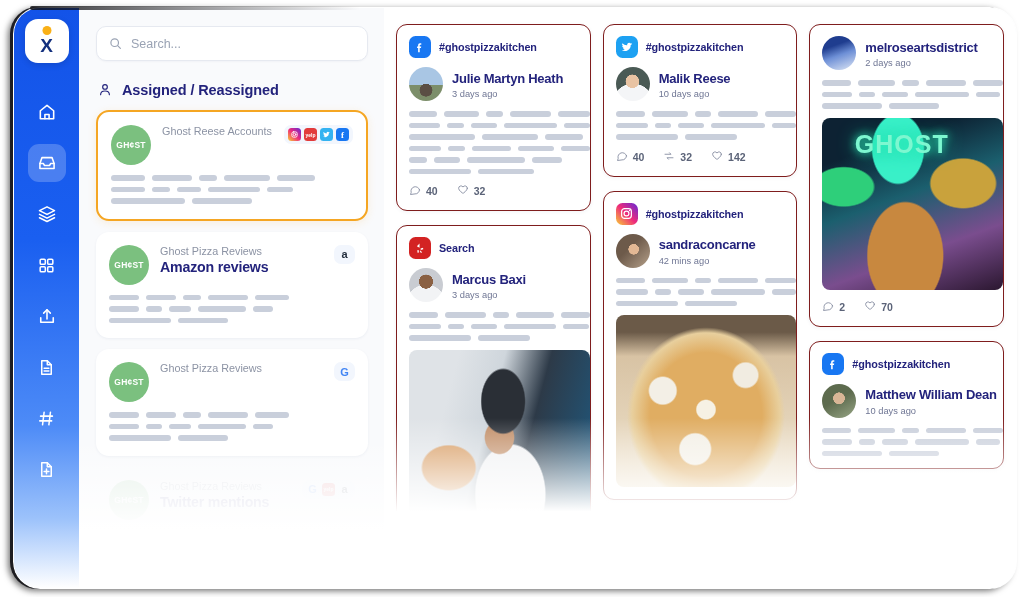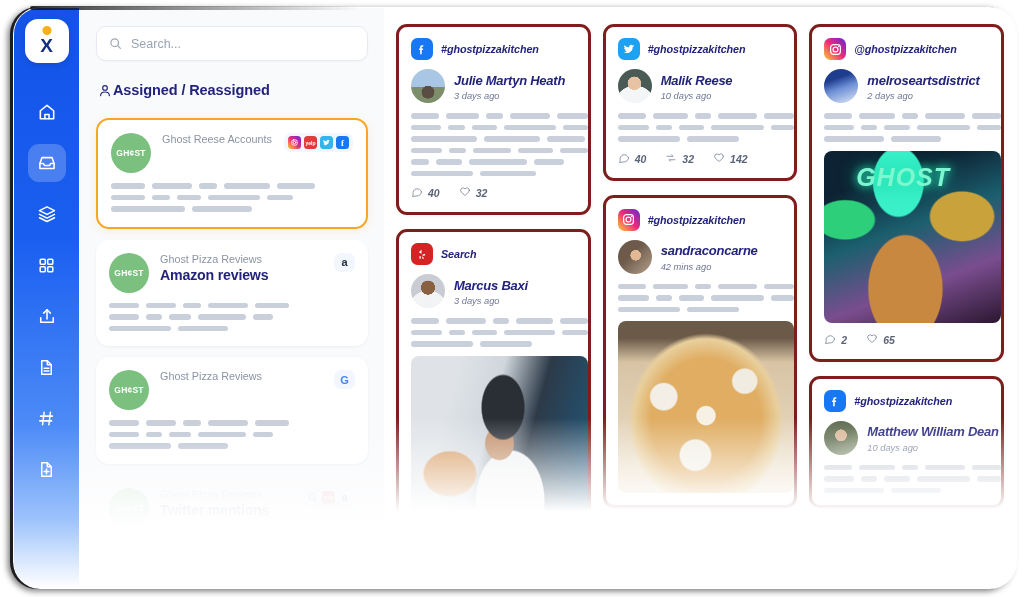--- a/index.html
+++ b/index.html
@@ -86,22 +86,22 @@
   .search-box {
     height: 35px; border: 1.3px solid #e6e9f0; border-radius: 10px;
     background: #ffffff; display: flex; align-items: center;
     padding: 0 12px; gap: 9px;
     box-shadow: 0 1px 2px rgba(20,40,90,.035);
   }
   .search-box .ph {
     font-size: 12.5px; color: #9aa3b4;
   }
   .sect-head {
-    display: flex; align-items: center; gap: 1px;
-    margin-top: 21px; margin-bottom: 20px; padding-left: 2px;
+    display: flex; align-items: flex-start; gap: 10px;
+    margin-top: 21px; margin-bottom: 12px; padding-left: 2px;
   }
   .sect-head .t {
     font-size: 14.5px; font-weight: bold; color: #23237c;
     letter-spacing: -.1px;
   }
   .acct-card {
     background: #ffffff; border-radius: 13px;
     padding: 13px 14px 15px 13px;
     margin-bottom: 11px;
     position: relative;
@@ -145,24 +145,23 @@
     position: absolute; left: 370px; top: 0;
     width: 632px; height: 100%;
     background: #ffffff;
     display: flex; gap: 12px;
     padding: 16px 12px 0 12px;
     z-index: 2;
   }
   .col { flex: 1; display: flex; flex-direction: column; gap: 14px; min-width: 0; }
 
   .post {
-    background: #ffffff; border: 3px solid #7f1d1d; border-radius: 11px;
+    background: #ffffff; border: 1px solid #7f1d1d; border-radius: 11px;
     padding: 11px 0 12px 12px;
     box-shadow: 0 1px 4px rgba(30,50,100,.055);
-    font-style: italic;
   }
   .post-head { display: flex; align-items: center; gap: 8px; margin-bottom: 9px; }
   .plat {
     width: 22px; height: 22px; border-radius: 6.5px;
     display: flex; align-items: center; justify-content: center;
     flex: 0 0 22px;
   }
   .plat.fb { background: #1877f2; }
   .plat.tw { background: #1da1f2; }
   .plat.ig { background: linear-gradient(45deg,#f9ce34,#ee2a7b 50%,#6228d7); }
@@ -703,30 +702,20 @@
               <div class="sk-row">
                 <div class="sk" style="width:62px"></div>
                 <div class="sk" style="width:52px"></div>
               </div>
             </div>
             <div class="media img-pizza"></div>
           </article>
         </div>
         <div class="col">
           <article class="post">
-            <div class="post-head">
-              <span class="plat ig">
-                <svg width="15" height="15" viewBox="0 0 24 24" fill="none" stroke="none" stroke-width="1.9" stroke-linecap="round" stroke-linejoin="round">
-                  <rect x="4.2" y="4.2" width="15.6" height="15.6" rx="4.6" stroke="#fff" stroke-width="1.9"></rect>
-                  <circle cx="12" cy="12" r="3.9" stroke="#fff" stroke-width="1.9"></circle>
-                  <circle cx="16.9" cy="7.2" r="1.15" fill="#fff" stroke="none"></circle>
-                </svg>
-              </span>
-              <span class="handle">@ghostpizzakitchen</span>
-            </div>
             <div class="author-row">
               <span class="avatar ph-melrose"></span>
               <span><span class="aname">melroseartsdistrict</span><div class="atime">2 days ago</div></span>
             </div>
             <div class="sk-wrap">
               <div class="sk-row">
                 <div class="sk" style="width:34px"></div>
                 <div class="sk" style="width:44px"></div>
                 <div class="sk" style="width:20px"></div>
                 <div class="sk" style="width:48px"></div>
@@ -751,21 +740,21 @@
               <span class="stat">
                 <span><svg width="12" height="12" viewBox="0 0 24 24" fill="none" stroke="#8d94a6" stroke-width="1.9" stroke-linecap="round" stroke-linejoin="round">
                     <path d="M21 11.5a8.4 8.4 0 0 1-9 8.3L3 21l1.4-4.2A8.3 8.3 0 1 1 21 11.5z"></path>
                   </svg></span>
                 <span>2</span>
               </span>
               <span class="stat">
                 <span><svg width="12" height="12" viewBox="0 0 24 24" fill="none" stroke="#8d94a6" stroke-width="1.9" stroke-linecap="round" stroke-linejoin="round">
                     <path d="M20.8 8.6c0 4.6-8.8 10.2-8.8 10.2S3.2 13.2 3.2 8.6a4.8 4.8 0 0 1 8.8-2.6 4.8 4.8 0 0 1 8.8 2.6z"></path>
                   </svg></span>
-                <span>65</span>
+                <span>70</span>
               </span>
             </div>
           </article>
           <article class="post">
             <div class="post-head">
               <span class="plat fb">
                 <svg width="14" height="14" viewBox="0 0 24 24" fill="#fff" stroke="none" stroke-width="1.9" stroke-linecap="round" stroke-linejoin="round">
                   <path d="M14.2 8.3h-1.8c-.5 0-.9.4-.9 1V11h2.6l-.4 2.7h-2.2V21H8.8v-7.3H7V11h1.8V9c0-1.9 1.3-3.3 3-3.3h2.4z"></path>
                 </svg>
               </span>

